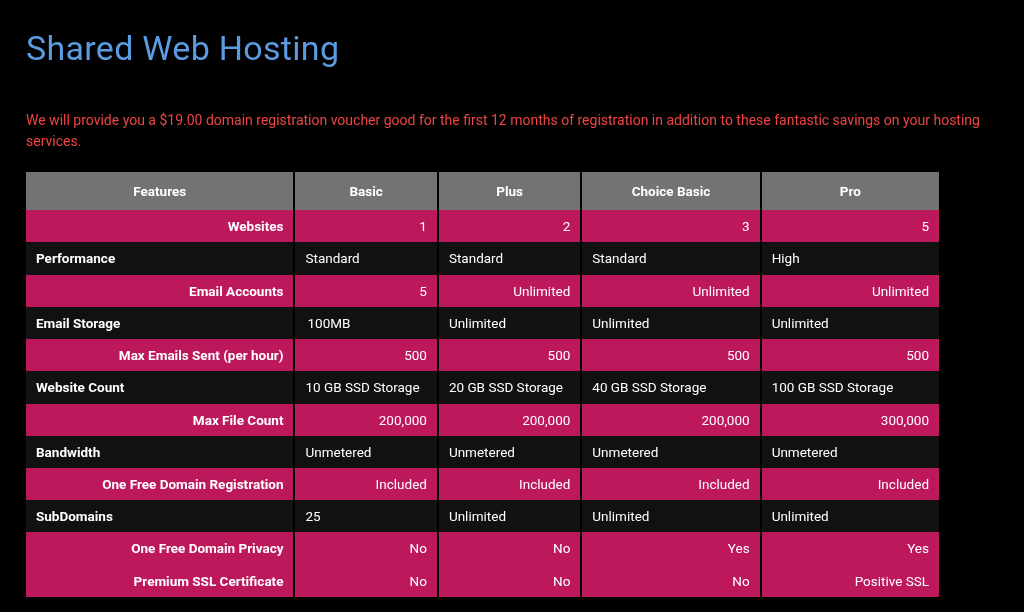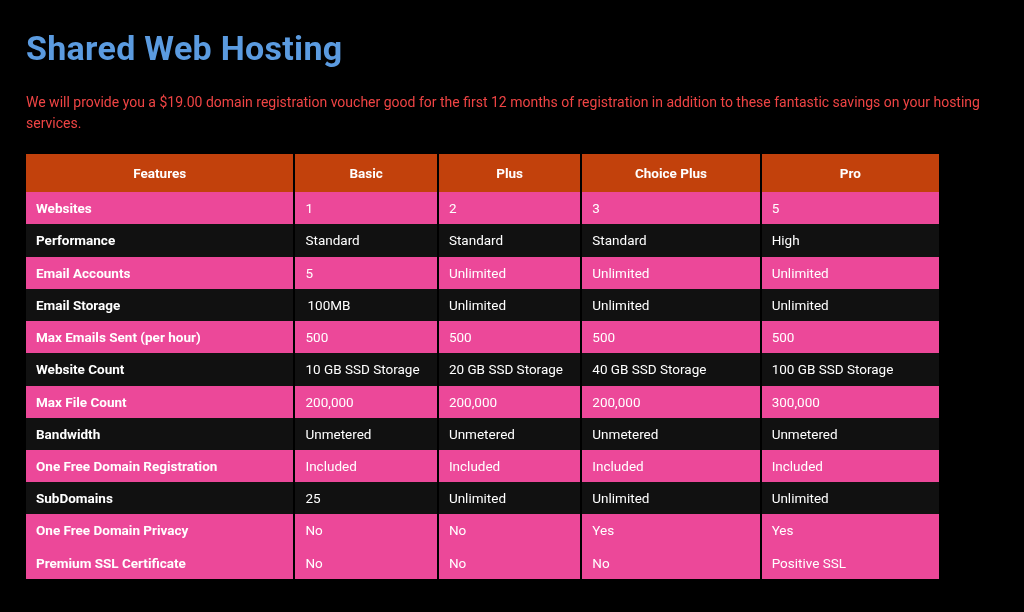--- a/index.html
+++ b/index.html
@@ -12,22 +12,22 @@
     color: #ffffff;
     font-family: -apple-system, BlinkMacSystemFont, "Segoe UI", Roboto, Helvetica, Arial, sans-serif;
     width: 1024px;
     height: 612px;
     overflow: hidden;
     padding: 28px 26px 0 26px;
   }
   .page-title {
     color: #5b9be0;
     font-size: 34px;
-    font-weight: 700;
-    margin-bottom: 24px;
+    font-weight: 400;
+    margin-bottom: 42px;
     letter-spacing: 0.3px;
   }
   .intro {
     color: #ef4444;
     font-size: 14px;
     line-height: 1.5;
     margin-bottom: 20px;
     max-width: 960px;
   }
   table {
@@ -36,30 +36,31 @@
     border-spacing: 0;
     font-size: 13.5px;
   }
   th, td {
     text-align: left;
     padding: 7px 10px;
     border-right: 2px solid #000000;
     line-height: 1.35;
   }
   thead th {
-    background: #c2410c;
+    background: #737373;
     font-weight: 700;
     text-align: center;
     padding: 10px 10px;
   }
   tbody td:first-child {
     font-weight: 700;
   }
   tbody tr.row-odd td {
-    background: #ec4899;
+    background: #be185d;
+    text-align: right;
   }
   tbody tr.row-even td {
     background: #111111;
   }
   col.feature-col { width: 263px; }
   col.plan-col { width: 140px; }
   col.plan-col-wide { width: 175px; }
 </style>
 </head>
 <body>
@@ -74,21 +75,21 @@
     <col class="plan-col">
     <col class="plan-col">
     <col class="plan-col-wide">
     <col class="plan-col-wide">
   </colgroup>
   <thead>
     <tr>
       <th>Features</th>
       <th>Basic</th>
       <th>Plus</th>
-      <th>Choice Plus</th>
+      <th>Choice Basic</th>
       <th>Pro</th>
     </tr>
   </thead>
   <tbody id="table-body">
   <tr class="row-odd">
         <td>Websites</td>
         <td style="white-space: pre-line;">1</td>
         <td style="white-space: pre-line;">2</td>
         <td style="white-space: pre-line;">3</td>
         <td style="white-space: pre-line;">5</td>

